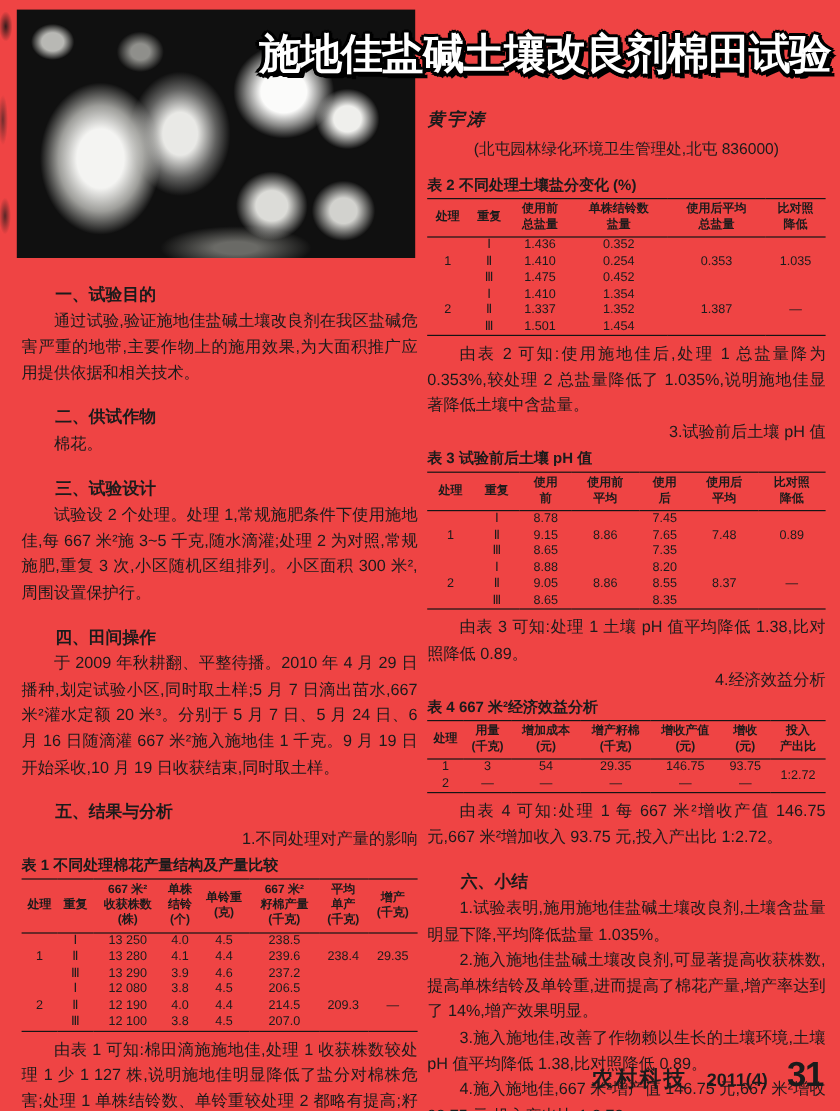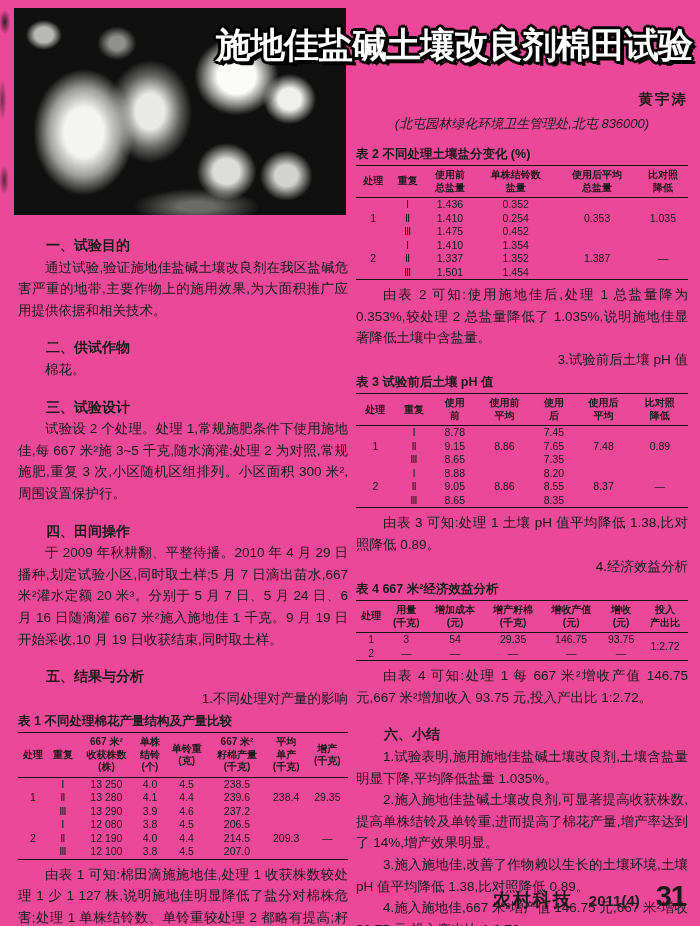--- a/index.html
+++ b/index.html
@@ -5,21 +5,21 @@
   html,body{margin:0;padding:0;}
   body{
     width:700px;height:926px;
     background:#eceae6;
     font-family:"Liberation Sans","DejaVu Sans",sans-serif;
     color:#1b1b1b;
     -webkit-font-smoothing:antialiased;
   }
   .page{
     position:relative;width:700px;height:926px;
-    background:#ec4899;
+    background:#ef4444;
     overflow:hidden;
   }
   
   .edge-smudge{
     position:absolute;left:0;top:10px;width:12px;height:200px;
     background:
       radial-gradient(ellipse 8px 18px at 40% 6%, rgba(20,20,20,.85), rgba(0,0,0,0) 70%),
       radial-gradient(ellipse 6px 30px at 20% 45%, rgba(30,30,30,.6), rgba(0,0,0,0) 70%),
       radial-gradient(ellipse 7px 22px at 35% 85%, rgba(25,25,25,.7), rgba(0,0,0,0) 70%);
   }
@@ -45,24 +45,24 @@
     color:#fff;
     text-shadow:
       -2px -2px 0 #000, 2px -2px 0 #000, -2px 2px 0 #000, 2px 2px 0 #000,
       -3px 0 0 #000, 3px 0 0 #000, 0 -3px 0 #000, 0 3px 0 #000,
       4px 4px 0 #000;
     z-index:5;
   }
   .col-left{position:absolute;left:18px;top:219px;width:330px;}
   .col-right{position:absolute;left:356px;top:90px;width:332px;}
   .author{
-    text-align:right;font-size:14.5px;font-weight:700;margin:0 0 6px 0;letter-spacing:2px;
+    text-align:left;font-size:14.5px;font-weight:700;margin:0 0 6px 0;letter-spacing:2px;font-style:italic;
   }
   .affil{
-    text-align:center;font-size:13px;font-style:italic;margin:0 0 12px 0;
+    text-align:center;font-size:13px;margin:0 0 12px 0;
   }
   .body{
     margin:0;font-size:13.5px;line-height:21.6px;text-align:justify;text-indent:2em;
   }
   .h{
     font-size:14px;line-height:21.6px;font-weight:700;text-indent:2em;margin-top:16px;
   }
   .sub{
     font-size:13.5px;line-height:21.6px;text-indent:2em;text-align:right;
   }

